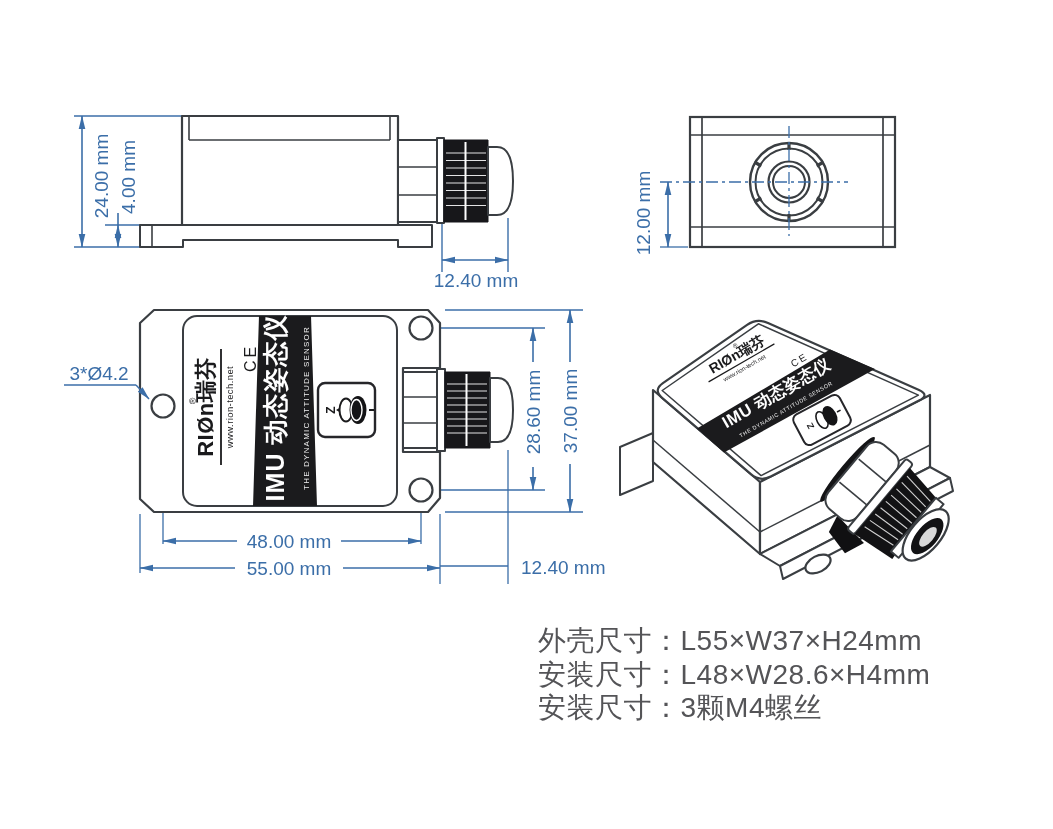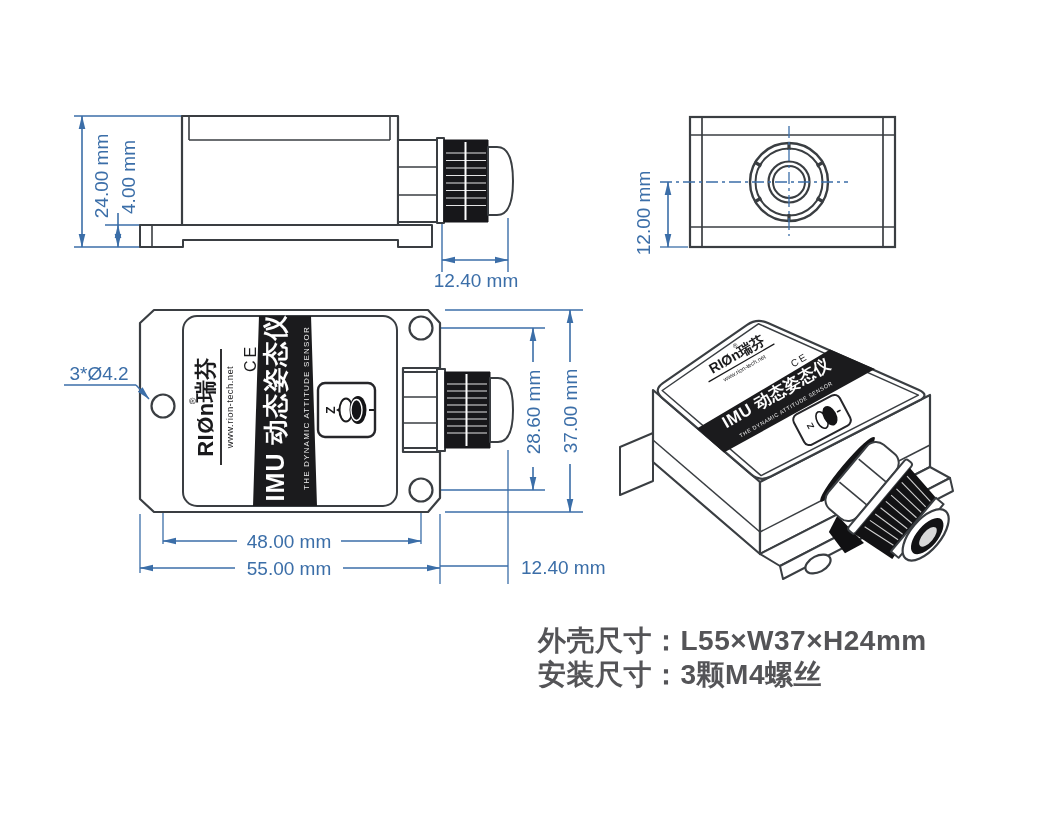--- a/index.html
+++ b/index.html
@@ -2,21 +2,21 @@
 <html><head>
 <meta charset="utf-8">
 <style>
   html,body{margin:0;padding:0;background:#ffffff;}
   #canvas{position:relative;width:1053px;height:829px;background:#ffffff;overflow:hidden;
           font-family:"Liberation Sans",sans-serif;}
   svg text{font-family:"Liberation Sans",sans-serif;}
   .dimtxt{fill:#3b6ea8;font-size:19px;}
   .specs{position:absolute;left:538px;top:624px;color:#545457;font-size:28px;line-height:33.5px;
          letter-spacing:0.5px;white-space:nowrap;}
-  .specs .row{display:block;font-weight:bold;}
+  .specs .row{display:block;}
   .specs .lbl{display:inline-block;}
   .specs .val{display:inline-block;}
 </style>
 </head>
 <body>
 
 <div id="canvas">
 <svg width="1053" height="829" viewBox="0 0 1053 829">
   <defs>
     <marker id="dimarrow" orient="auto-start-reverse" markerUnits="userSpaceOnUse" markerWidth="14" markerHeight="9" refX="13" refY="4.5" viewBox="0 0 14 9">
@@ -250,15 +250,16 @@
       <ellipse cx="104" cy="0" rx="15" ry="31" fill="#ffffff" stroke="#3a3e42" stroke-width="2.2"></ellipse>
       <ellipse cx="106" cy="0" rx="10.5" ry="22" fill="#121214"></ellipse>
       <ellipse cx="107" cy="0" rx="5.5" ry="12" fill="#d8d8d8"></ellipse>
     </g>
   </g>
 </svg>
 
 
 <div class="specs">
   <span class="row"><span class="lbl">外壳尺寸：</span><span class="val">L55×W37×H24mm</span></span>
+  <span class="row"><span class="lbl">安装尺寸：</span><span class="val">L48×W28.6×H4mm</span></span>
   <span class="row"><span class="lbl">安装尺寸：</span><span class="val">3颗M4螺丝</span></span>
 </div>
 </div>
 
 </body></html>

